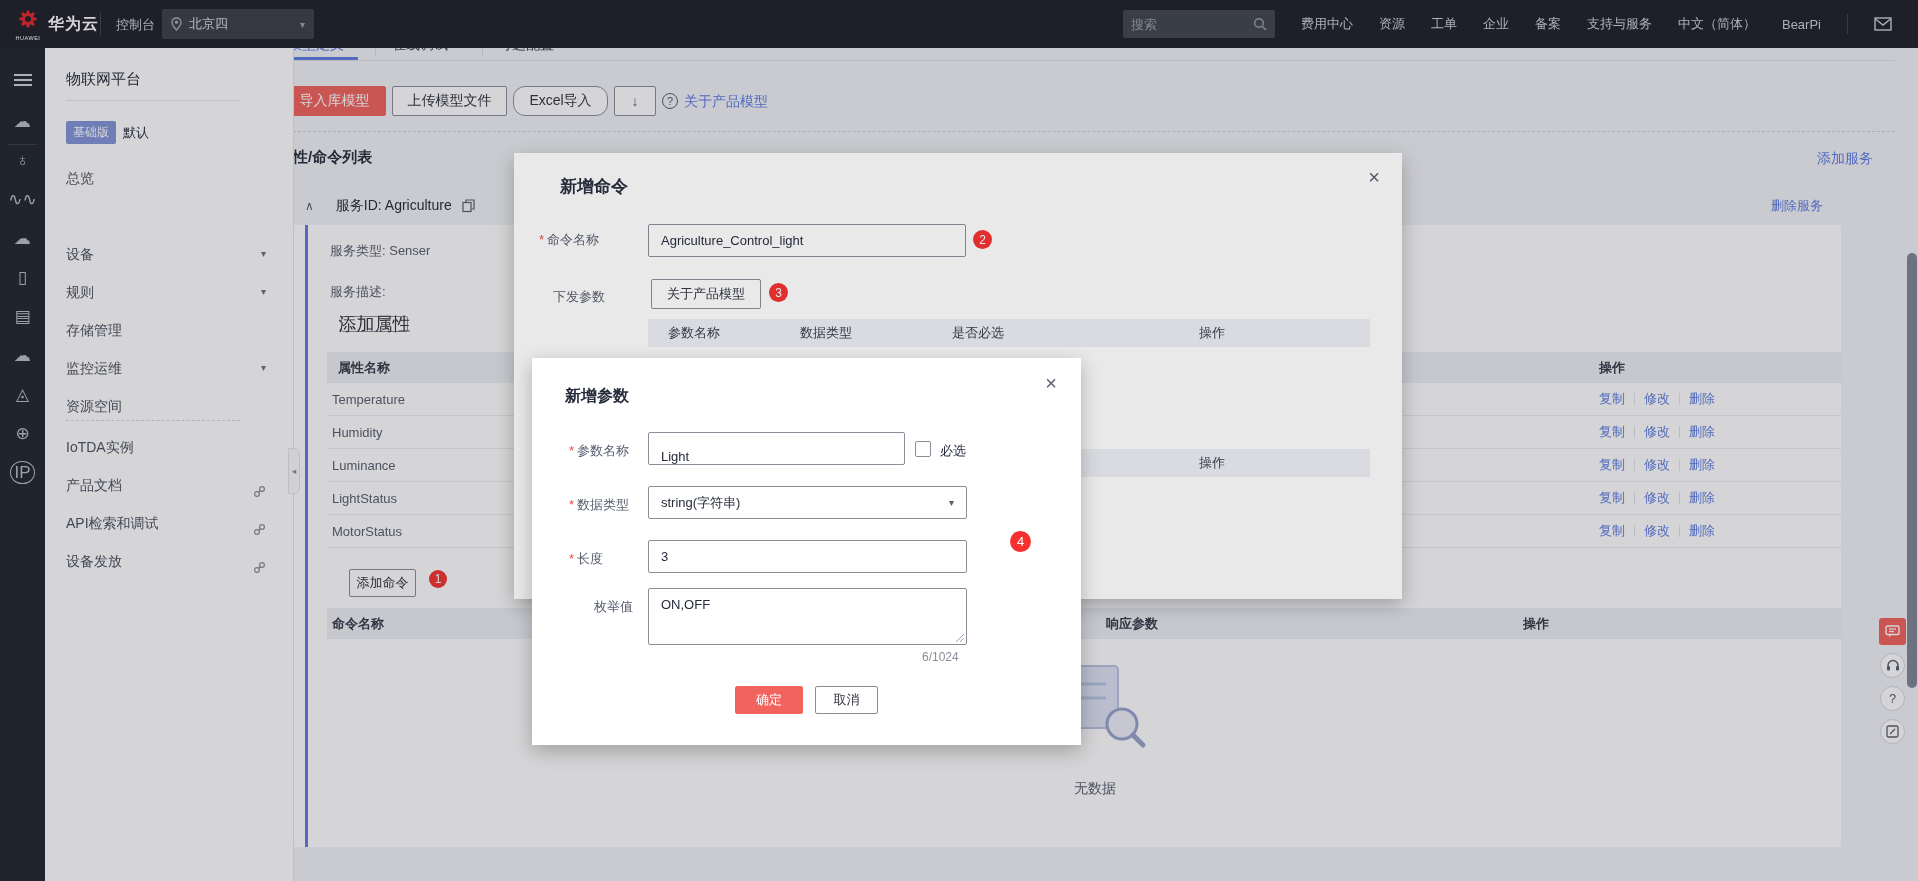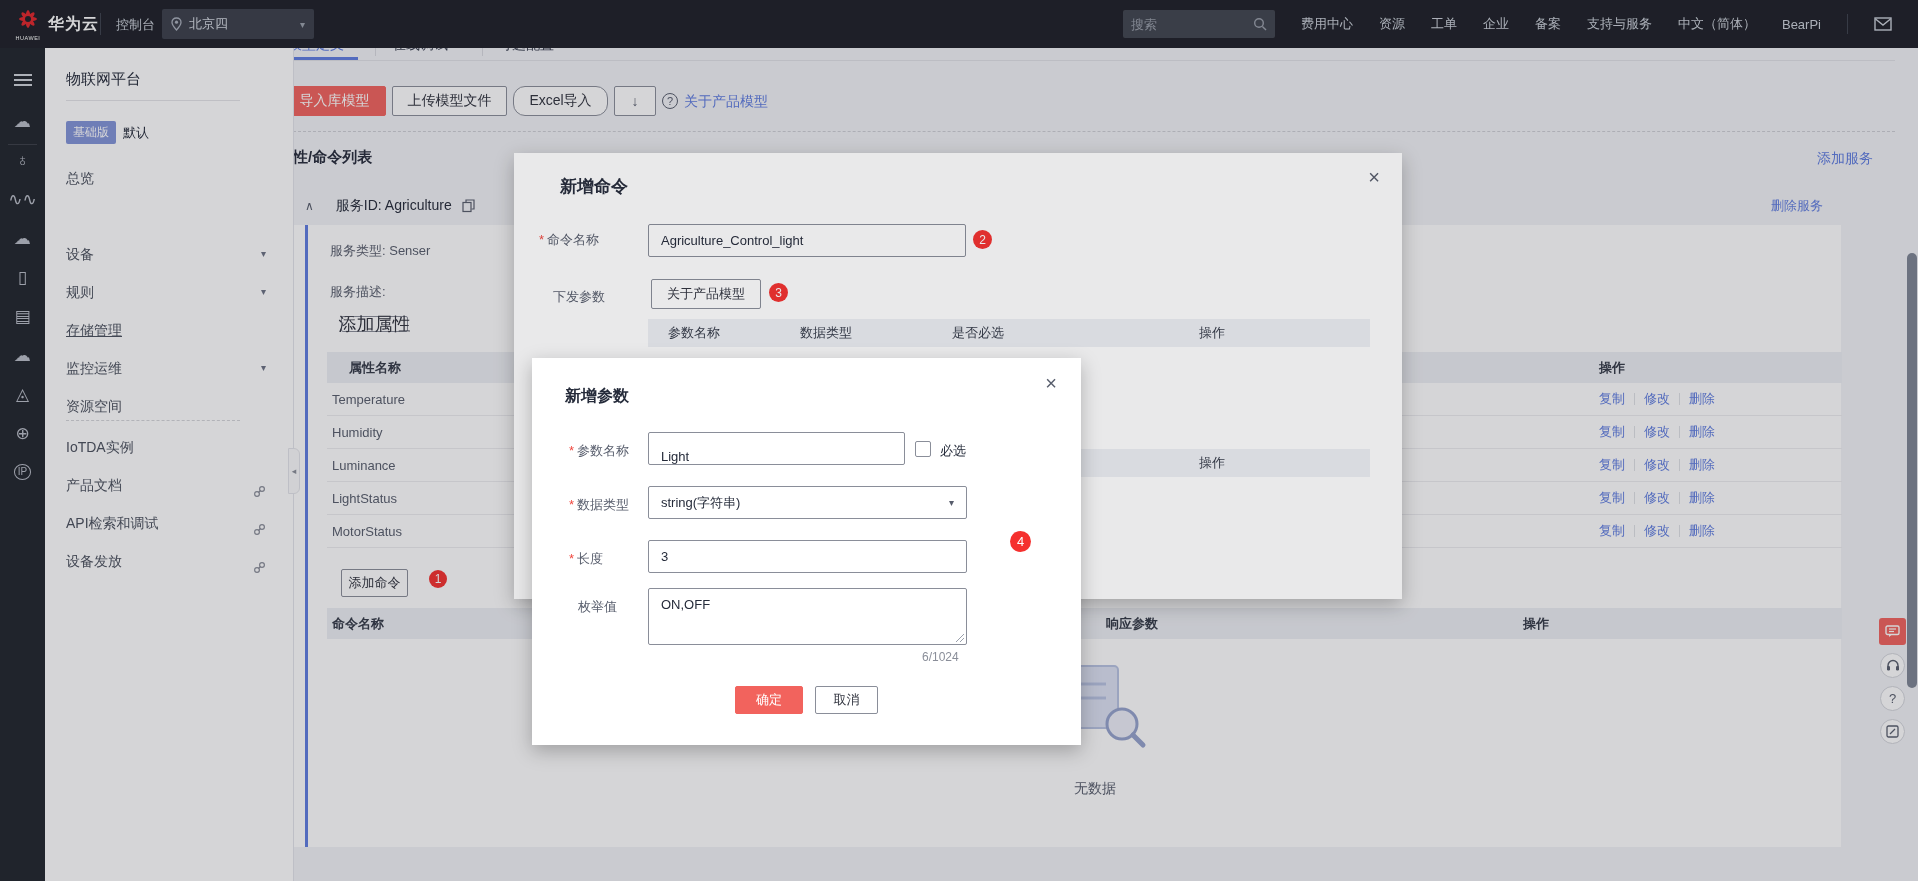--- a/index.html
+++ b/index.html
@@ -137,21 +137,21 @@
       <span class="link" style="position:absolute; right:18px; font-size:13px;">删除服务</span>
     </div>
     <div class="accent"></div>
 
     <div class="meta abs" style="left:52px; top:55px;">服务类型: Senser</div>
     <div class="meta abs" style="left:52px; top:96px;">服务描述:</div>
 
     <div class="btn btn-plain abs" style="left:63px; top:129px; width:67px; height:16px; font-size:18px;">添加属性</div>
 
     <div class="band" style="left:49px; top:165px; width:1515px;">
-      <span style="margin-left:22px;">属性名称</span>
+      <span style="margin-left:11px;">属性名称</span>
       <span style="position:absolute; left:1272px;">操作</span>
     </div>
 
     <div class="p-row" style="top:196px;">
       <span style="margin-left:5px;">Temperature</span>
       <span class="row-actions">
           <span class="action-link">复制</span>
           <span class="vsep"></span>
           <span class="action-link">修改</span>
           <span class="vsep"></span>
@@ -192,21 +192,21 @@
       <span style="margin-left:5px;">MotorStatus</span>
       <span class="row-actions">
           <span class="action-link">复制</span>
           <span class="vsep"></span>
           <span class="action-link">修改</span>
           <span class="vsep"></span>
           <span class="action-link">删除</span>
         </span>
     </div>
 
-    <div class="btn btn-plain abs" style="left:63px; top:382px; width:67px; height:28px; font-size:13px;">添加命令</div>
+    <div class="btn btn-plain abs" style="left:71px; top:382px; width:67px; height:28px; font-size:13px;">添加命令</div>
 
     <div class="band" style="left:49px; top:421px; width:1515px;">
       <span style="margin-left:5px;">命令名称</span>
       <span style="position:absolute; left:770px;padding-left:9px;">响应参数</span>
       <span style="position:absolute; left:1196px;">操作</span>
     </div>
 
     <svg class="abs" style="left:762px; top:473px;" width="112" height="96" viewBox="0 0 112 96">
       <rect x="22" y="6" width="56" height="62" rx="4" fill="#dde3f3" stroke="#b8c3e3" stroke-width="2"></rect>
       <line x1="34" y1="24" x2="66" y2="24" stroke="#b8c3e3" stroke-width="3"></line>
@@ -298,34 +298,34 @@
     <div class="rail-item" style="top:292px;">
         <span class="rail-glyph">☁</span>
       </div>
     <div class="rail-item" style="top:331px;">
         <span class="rail-glyph">◬</span>
       </div>
     <div class="rail-item" style="top:370px;">
         <span class="rail-glyph">⊕</span>
       </div>
     <div class="rail-item" style="top:409px;">
-        <span class="rail-glyph" style="font-size:10px; border:1px solid #b9bec8; border-radius:50%; padding:2px 3px;">IP</span>
+        <span class="rail-glyph" style="font-size:17px; border:1px solid #b9bec8; border-radius:50%; padding:2px 3px;">IP</span>
       </div>
   </div>
 
   <div class="sidebar">
     <div class="sb-title">物联网平台</div>
     <div class="sb-div"></div>
     <span class="sb-badge">基础版</span>
     <span class="sb-badge-lbl">默认</span>
 
     <div class="sb-item" style="top:115px;">总览</div>
     <div class="sb-item" style="top:191px;"><span>设备</span><span class="sb-arrow">▾</span></div>
     <div class="sb-item" style="top:229px;"><span>规则</span><span class="sb-arrow">▾</span></div>
-    <div class="sb-item" style="top:267px;text-decoration:underline;">存储管理</div>
+    <div class="sb-item" style="top:267px;">存储管理</div>
     <div class="sb-item" style="top:305px;"><span>监控运维</span><span class="sb-arrow">▾</span></div>
     <div class="sb-item" style="top:343px;">资源空间</div>
     <div class="sb-dashed"></div>
     <div class="sb-item" style="top:384px;">IoTDA实例</div>
     <div class="sb-item" style="top:422px;"><span>产品文档</span>
       <span class="sb-ext"><svg width="13" height="13" viewBox="0 0 13 13">
             <circle cx="4" cy="9" r="2.4" fill="none" stroke="#8a8e99" stroke-width="1.2"></circle>
             <circle cx="9" cy="4" r="2.4" fill="none" stroke="#8a8e99" stroke-width="1.2"></circle>
             <line x1="5.5" y1="7.5" x2="7.5" y2="5.5" stroke="#8a8e99" stroke-width="1.2"></line>
           </svg></span></div>
@@ -420,21 +420,21 @@
     <div class="t-input t-select" style="left:116px; top:128px; width:319px; height:33px;">
         <span>string(字符串)</span>
         <span class="sel-caret">▾</span>
       </div>
 
     <div class="f-label" style="left:37px; top:192px;"><span class="req">*</span><span>长度</span></div>
     <div class="t-input" style="left:116px; top:182px; width:319px; height:33px;">
         <span>3</span>
       </div>
 
-    <div class="f-label" style="left:46px; top:240px;text-align:center;">枚举值</div>
+    <div class="f-label" style="left:62px; top:240px;text-align:center;">枚举值</div>
     <div class="t-area" style="left:116px; top:230px; width:319px; height:57px;"><span>ON,OFF</span><span class="resize-grip"></span></div>
     <div class="counter" style="left:390px; top:292px;">6/1024</div>
 
     <div class="btn btn-primary abs" style="left:203px; top:328px; width:68px; height:28px; font-size:13px;">确定</div>
     <div class="btn btn-plain abs" style="left:283px; top:328px; width:63px; height:28px; font-size:13px;">取消</div>
 
     <div class="badge" style="left:478px; top:173px; width:21px; height:21px; font-size:13px;">4</div>
   </div>
 
 </div>

